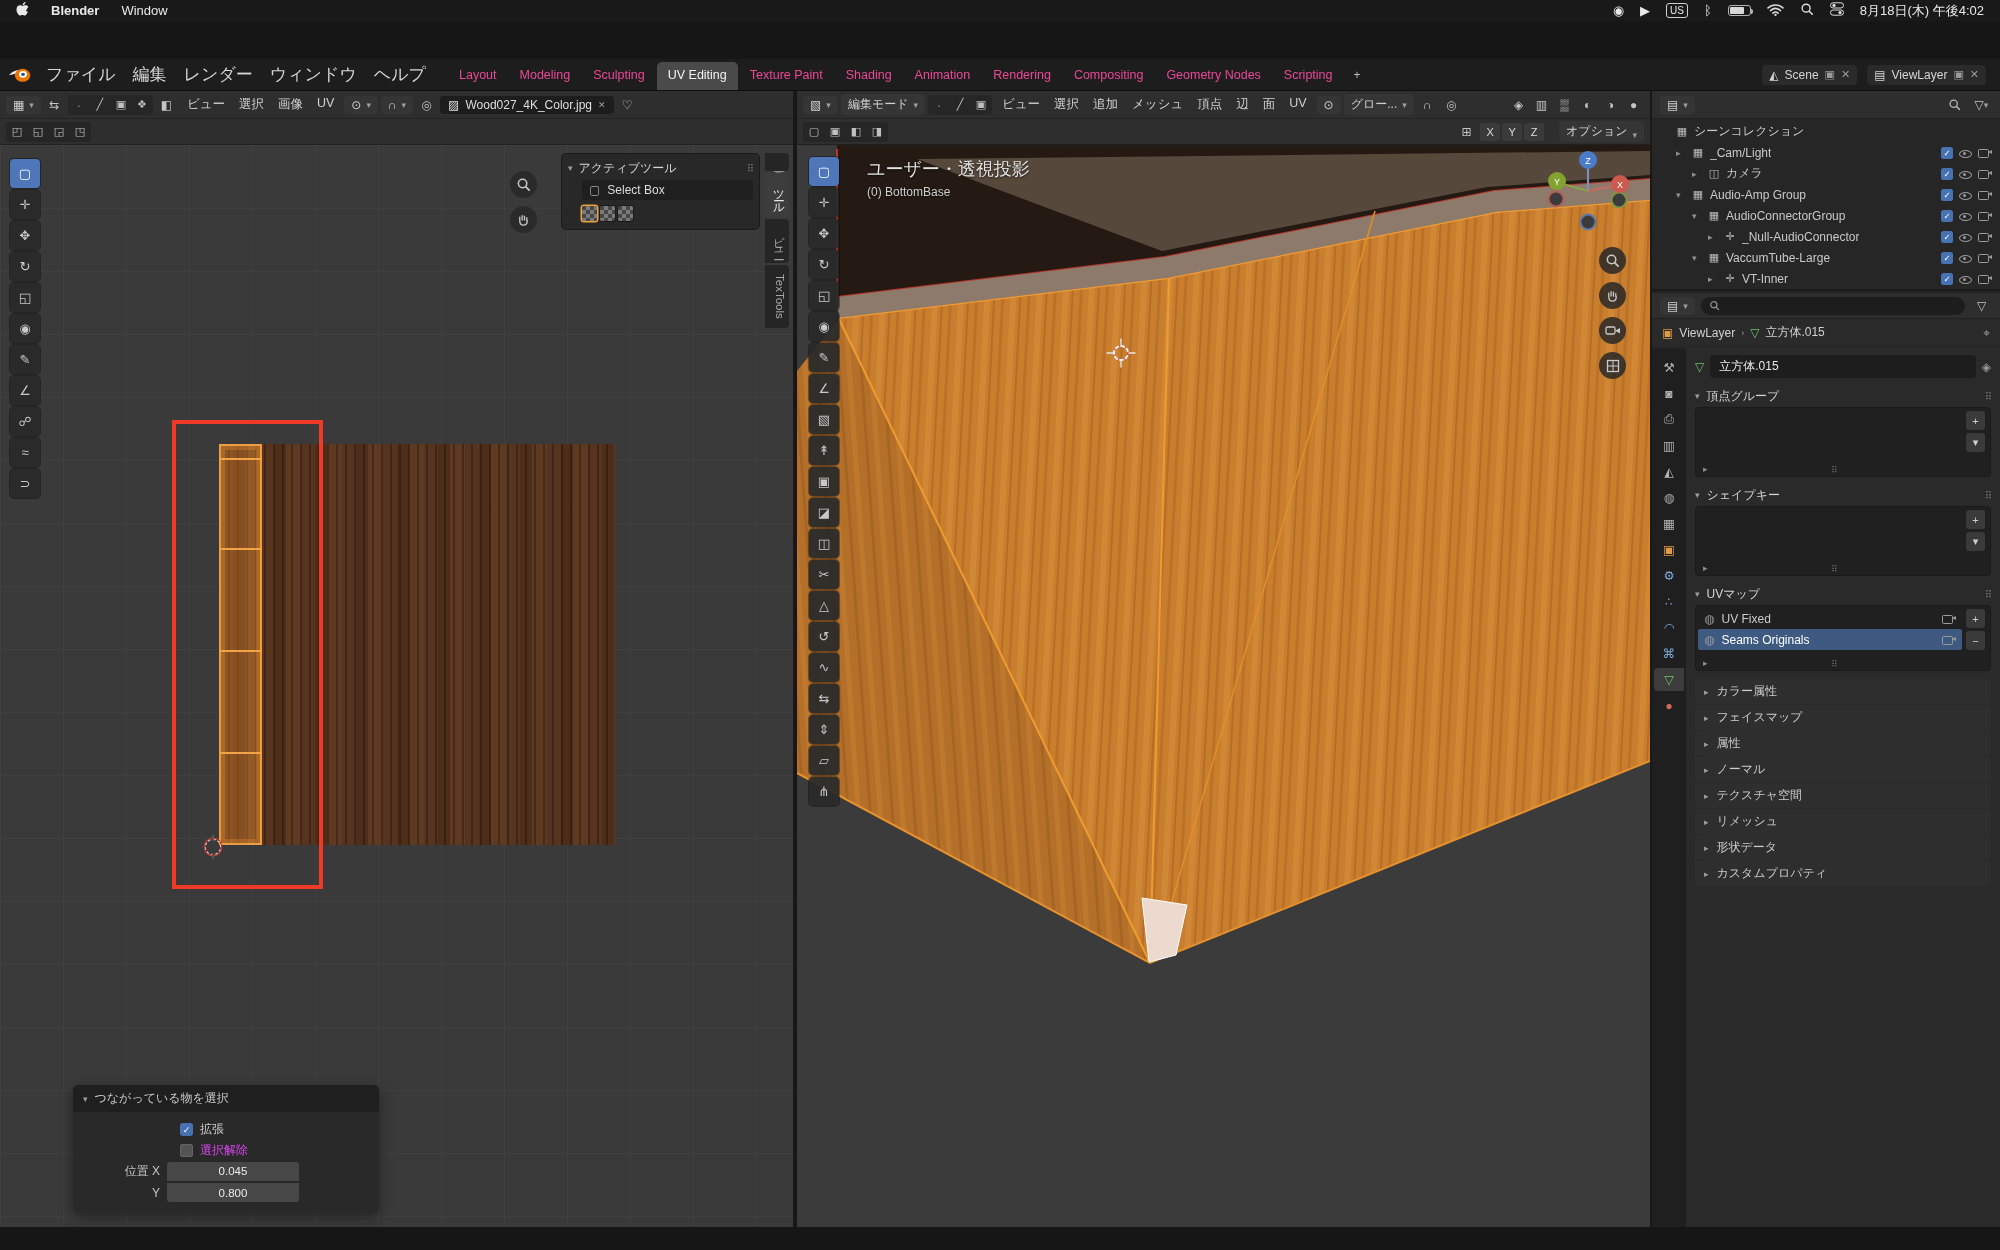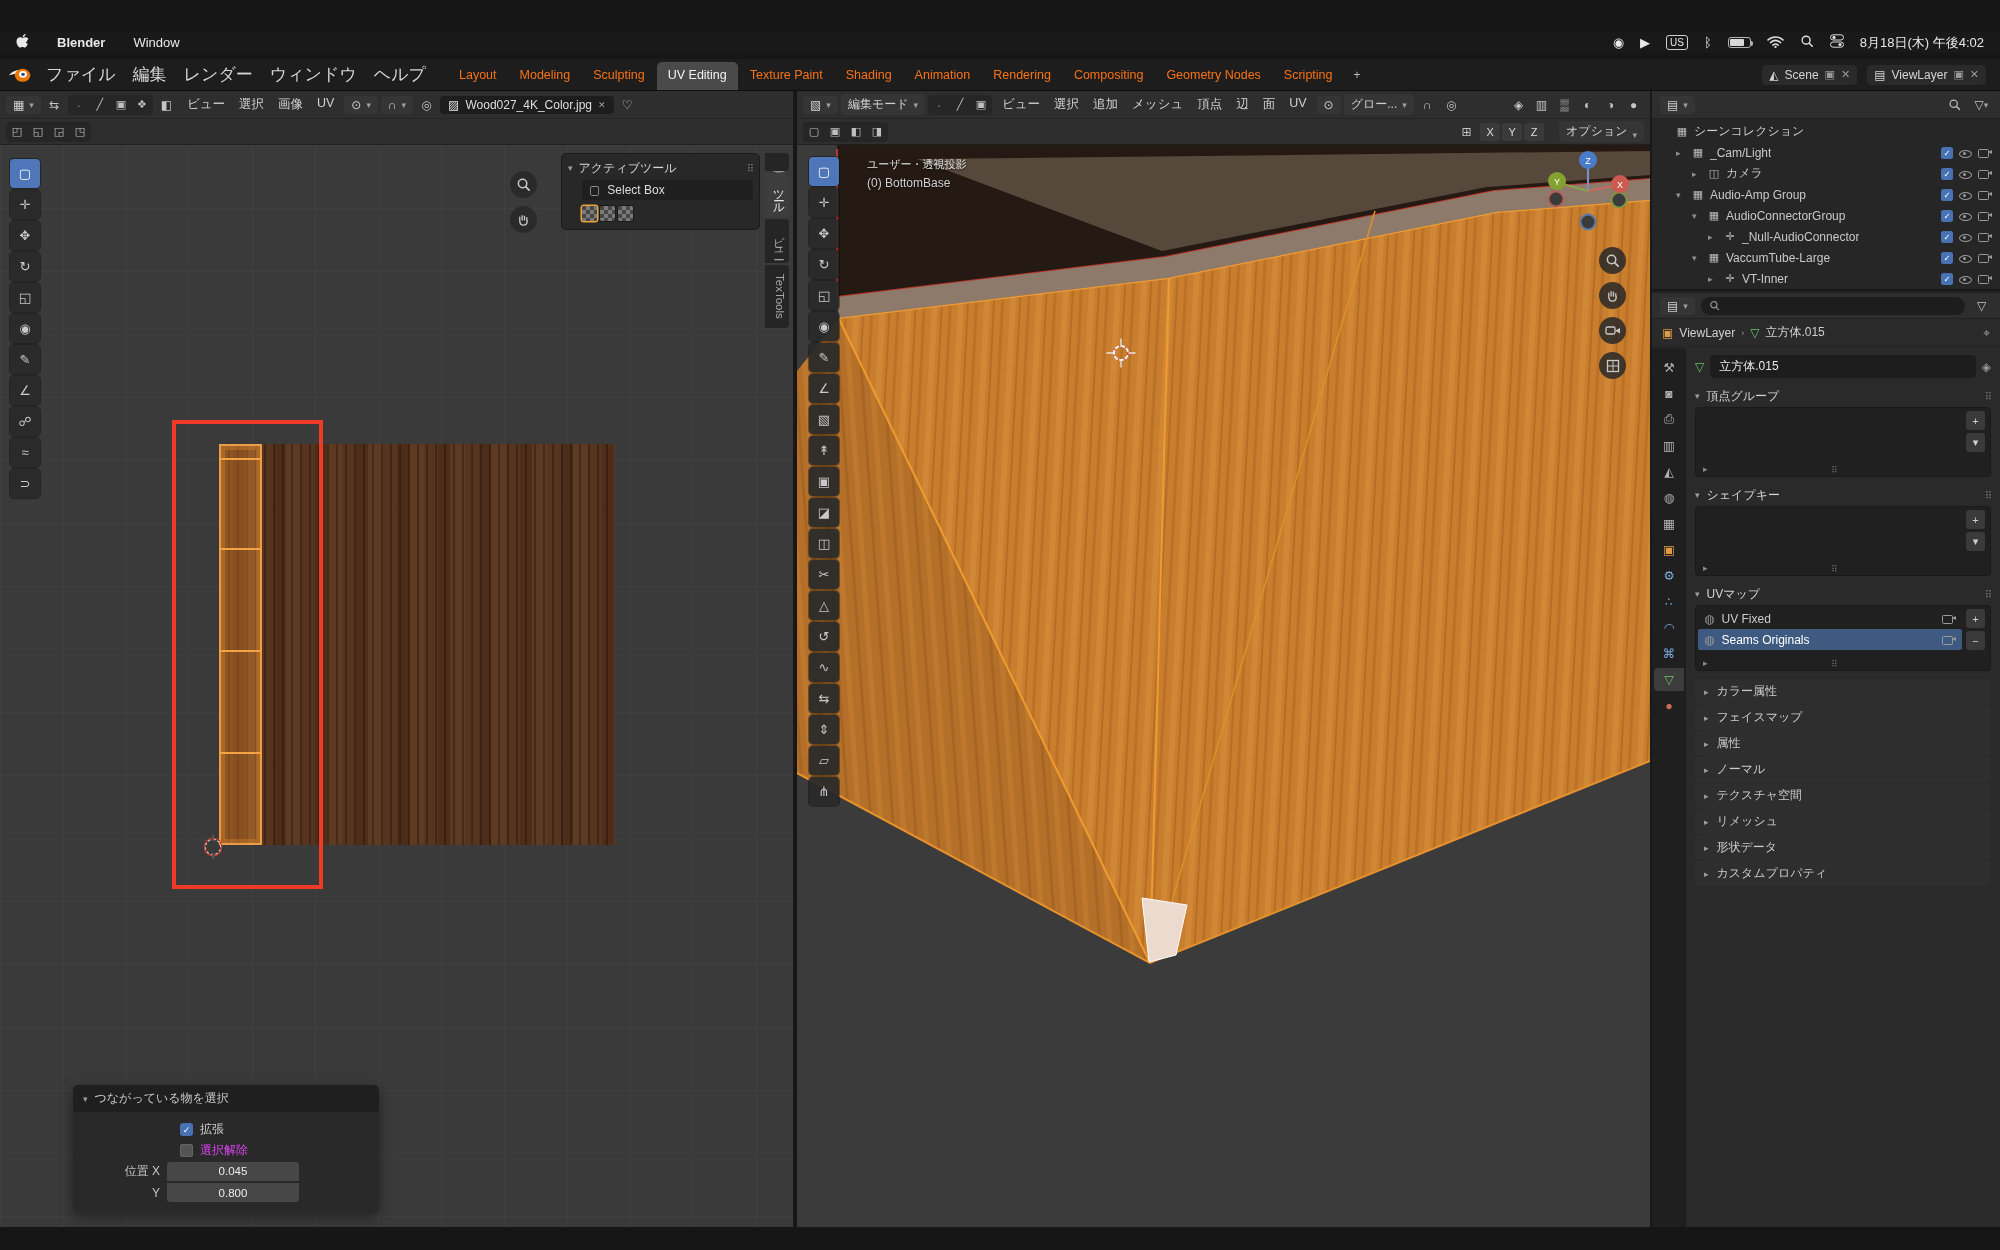--- a/index.html
+++ b/index.html
@@ -2,21 +2,21 @@
 <html><head>
 <meta charset="utf-8">
 <style>
   html,body{margin:0;padding:0;background:#0d0d0d;}
   *{box-sizing:border-box;}
   .screen{position:relative;width:2000px;height:1250px;background:#161616;overflow:hidden;
     font-family:"Liberation Sans","DejaVu Sans",sans-serif;color:#cfcfcf;font-size:12px;}
 
   
   .menubar{position:absolute;left:0;top:0;right:0;height:21px;background:#191919;display:flex;
-    align-items:center;padding:0 16px;gap:28px;color:#e9e9e9;font-size:13px;margin-top:32px;}
+    align-items:center;padding:0 16px;gap:22px;color:#e9e9e9;font-size:13px;}
   .menubar .app{font-weight:bold;}
   .spacer{flex:1;}
   .mb-right{display:flex;align-items:center;gap:16px;}
   .us-badge{border:1.3px solid #cfcfcf;border-radius:3px;padding:0 3px;font-size:10px;line-height:13px;}
   .bat{width:23px;height:11px;border:1px solid #b5b5b5;border-radius:3px;position:relative;}
   .bat::before{content:"";position:absolute;left:1px;top:1px;bottom:1px;width:14px;background:#d8d8d8;border-radius:1px;}
   .bat::after{content:"";position:absolute;right:-3px;top:3px;width:2px;height:5px;background:#b5b5b5;border-radius:0 2px 2px 0;}
 
   
   .titlebar{position:absolute;left:0;top:27px;right:0;height:32px;background:linear-gradient(#ececec,#dddddd);
@@ -24,21 +24,21 @@
     border-bottom:1px solid #b8b8b8;}
   .traffic{position:absolute;left:14px;top:0;bottom:0;display:flex;align-items:center;gap:8px;}
   .light{width:13px;height:13px;border-radius:50%;}
   .l-red{background:#ff5f57;}.l-yellow{background:#febc2e;}.l-green{background:#28c840;}
 
   
   .topbar{position:absolute;left:0;top:59px;right:0;height:32px;background:#1d1d1d;display:flex;
     align-items:center;padding:0 8px;gap:2px;border-bottom:1px solid #0f0f0f;}
   .tb-menu{padding:3px 8px;border-radius:3px;color:#d6d6d6;font-size:17px;}
   .tabs{display:flex;margin-left:12px;gap:1px;height:100%;align-items:flex-end;}
-  .tab{padding:6px 11px 8px;border-radius:5px 5px 0 0;color:#f97316;font-size:12.5px;}
+  .tab{padding:6px 11px 8px;border-radius:5px 5px 0 0;color:#ec4899;font-size:12.5px;}
   .tab.active{background:#4a4a4a;color:#f2f2f2;}
   .tb-plus{padding:4px 8px;color:#bbb;}
   .tb-right{margin-left:auto;display:flex;gap:10px;align-items:center;padding-right:6px;}
   .selector{display:flex;align-items:center;gap:6px;background:#2a2a2a;border-radius:4px;padding:3px 7px;color:#d5d5d5;}
   .selector .mini{color:#9a9a9a;font-size:11px;}
 
   
   .uv-editor{position:absolute;left:0;top:91px;width:795px;bottom:23px;background:#3a3a3a;border-right:2px solid #191919;}
   .vp{position:absolute;left:797px;top:91px;width:855px;bottom:23px;background:#3b3b3b;border-right:2px solid #191919;}
   .rightcol{position:absolute;left:1652px;top:91px;right:0;bottom:23px;background:#232323;}
@@ -112,21 +112,21 @@
   .f-top{border-radius:3px 3px 0 0;margin-bottom:1px;}
   .f-bot{border-radius:0 0 3px 3px;}
   .cb{width:13px;height:13px;border-radius:3px;background:#545454;box-shadow:inset 0 0 0 1px #666;display:flex;
     align-items:center;justify-content:center;font-size:9px;color:#fff;}
   .cb.on{background:#4772b3;box-shadow:none;}
 
   
   .vp-canvas{position:absolute;left:0;right:0;top:54px;bottom:0;overflow:hidden;}
   .vp-canvas svg.scene3d{position:absolute;left:0;top:0;}
   .vp-overlay{position:absolute;left:70px;top:12px;z-index:4;text-shadow:0 1px 2px rgba(0,0,0,.75);}
-  .vp-overlay .l1{color:#e3e3e3;font-size:11px;}
+  .vp-overlay .l1{color:#e3e3e3;font-size:18px;}
   .vp-overlay .l2{color:#cfcfcf;font-size:12px;margin-top:4px;}
   .vp-gizmo{position:absolute;right:18px;top:2px;z-index:5;}
   .vp-nav{right:24px;top:102px;}
 
   
   .outliner{position:absolute;left:0;right:0;top:0;height:200px;background:#262626;border-bottom:2px solid #191919;}
   .ol-h{height:28px;background:#2e2e2e;display:flex;align-items:center;gap:6px;padding:0 8px;border-bottom:1px solid #202020;}
   .ol-rows{padding-top:2px;}
   .ol-row{display:flex;align-items:center;gap:5px;height:21px;padding-left:calc(8px + var(--d,0)*16px);padding-right:8px;}
   .ol-arrow{width:10px;color:#909090;font-size:9px;}

